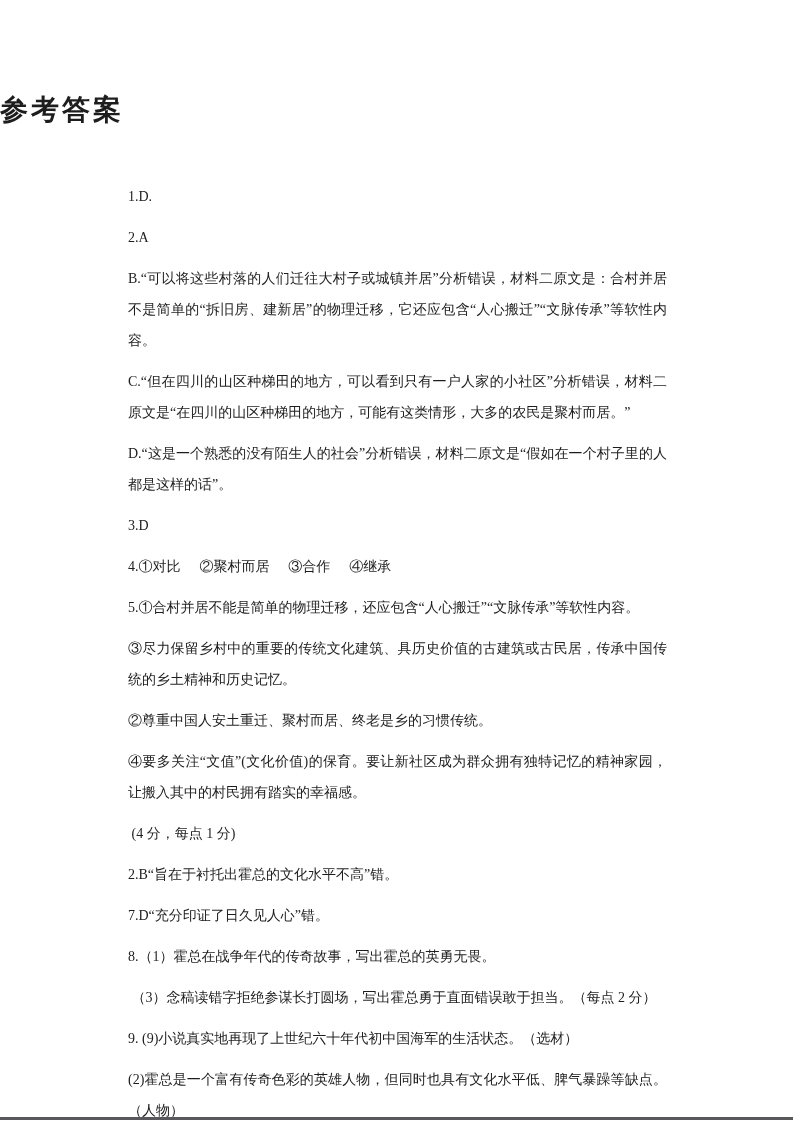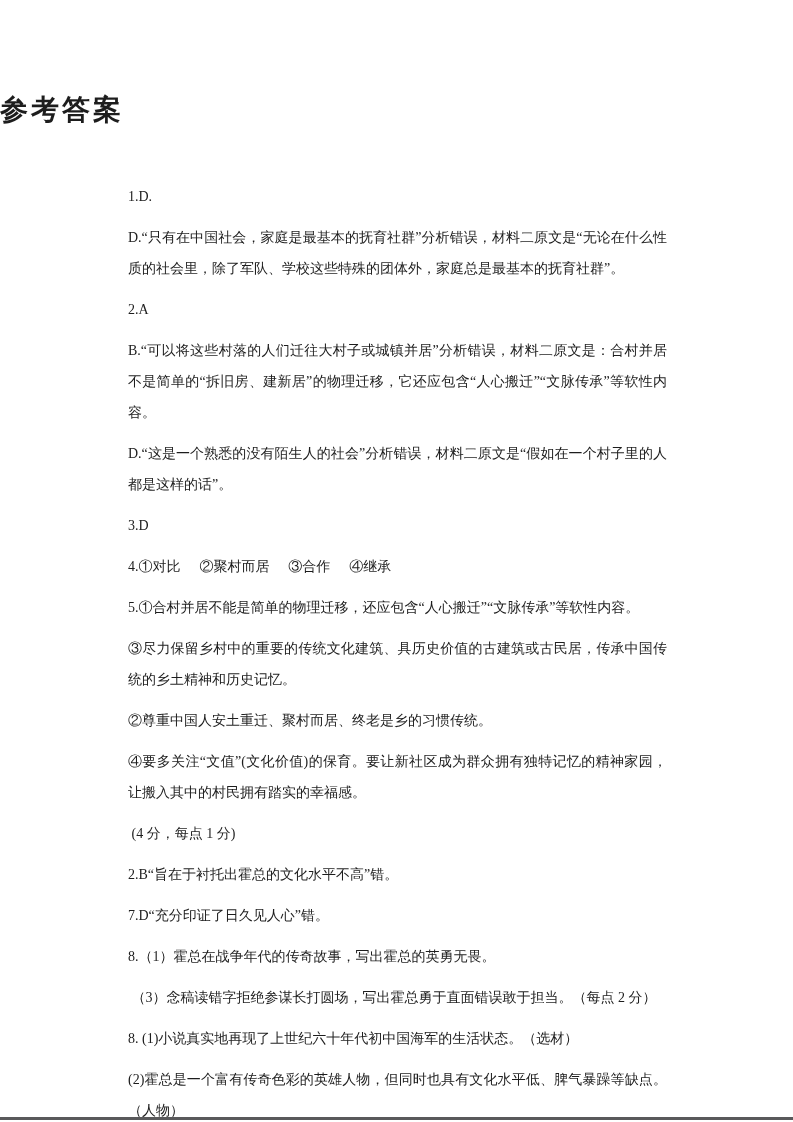--- a/index.html
+++ b/index.html
@@ -46,34 +46,34 @@
 </style>
 </head>
 <body>
 
 <div class="page">
 
   <h1 class="title">参考答案</h1>
 
   <div class="content">
     <p>1.D.</p>
-    <p>D.“只有在中国社会，家庭是最基本的抚育社群”分析错误，材料二原文是“无论在什么性质的社会里，除了军队、学校这些特殊的团体外，家庭总是最基本的抚育社群”。</p>
     <p>2.A</p>
     <p>B.“可以将这些村落的人们迁往大村子或城镇并居”分析错误，材料二原文是：合村并居不是简单的“拆旧房、建新居”的物理迁移，它还应包含“人心搬迁”“文脉传承”等软性内容。</p>
+    <p>C.“但在四川的山区种梯田的地方，可以看到只有一户人家的小社区”分析错误，材料二原文是“在四川的山区种梯田的地方，可能有这类情形，大多的农民是聚村而居。”</p>
     <p>D.“这是一个熟悉的没有陌生人的社会”分析错误，材料二原文是“假如在一个村子里的人都是这样的话”。</p>
     <p>3.D</p>
     <p><span>4.</span><span class="q4-item">①对比</span><span class="q4-item">②聚村而居</span><span class="q4-item">③合作</span><span class="q4-item">④继承</span></p>
     <p>5.①合村并居不能是简单的物理迁移，还应包含“人心搬迁”“文脉传承”等软性内容。</p>
     <p>③尽力保留乡村中的重要的传统文化建筑、具历史价值的古建筑或古民居，传承中国传统的乡土精神和历史记忆。</p>
     <p>②尊重中国人安土重迁、聚村而居、终老是乡的习惯传统。</p>
     <p>④要多关注“文值”(文化价值)的保育。要让新社区成为群众拥有独特记忆的精神家园，让搬入其中的村民拥有踏实的幸福感。</p>
     <p>&nbsp;(4 分，每点 1 分)</p>
     <p>2.B“旨在于衬托出霍总的文化水平不高”错。</p>
     <p>7.D“充分印证了日久见人心”错。</p>
     <p>8.（1）霍总在战争年代的传奇故事，写出霍总的英勇无畏。</p>
     <p>&nbsp;（3）念稿读错字拒绝参谋长打圆场，写出霍总勇于直面错误敢于担当。（每点 2 分）</p>
-    <p>8. (1)小说真实地再现了上世纪六十年代初中国海军的生活状态。（选材）</p>
+    <p>9. (9)小说真实地再现了上世纪六十年代初中国海军的生活状态。（选材）</p>
     <p>(2)霍总是一个富有传奇色彩的英雄人物，但同时也具有文化水平低、脾气暴躁等缺点。（人物）</p>
   </div>
 
   <div class="bottom-bar"></div>
 
 </div>
 
 </body></html>

